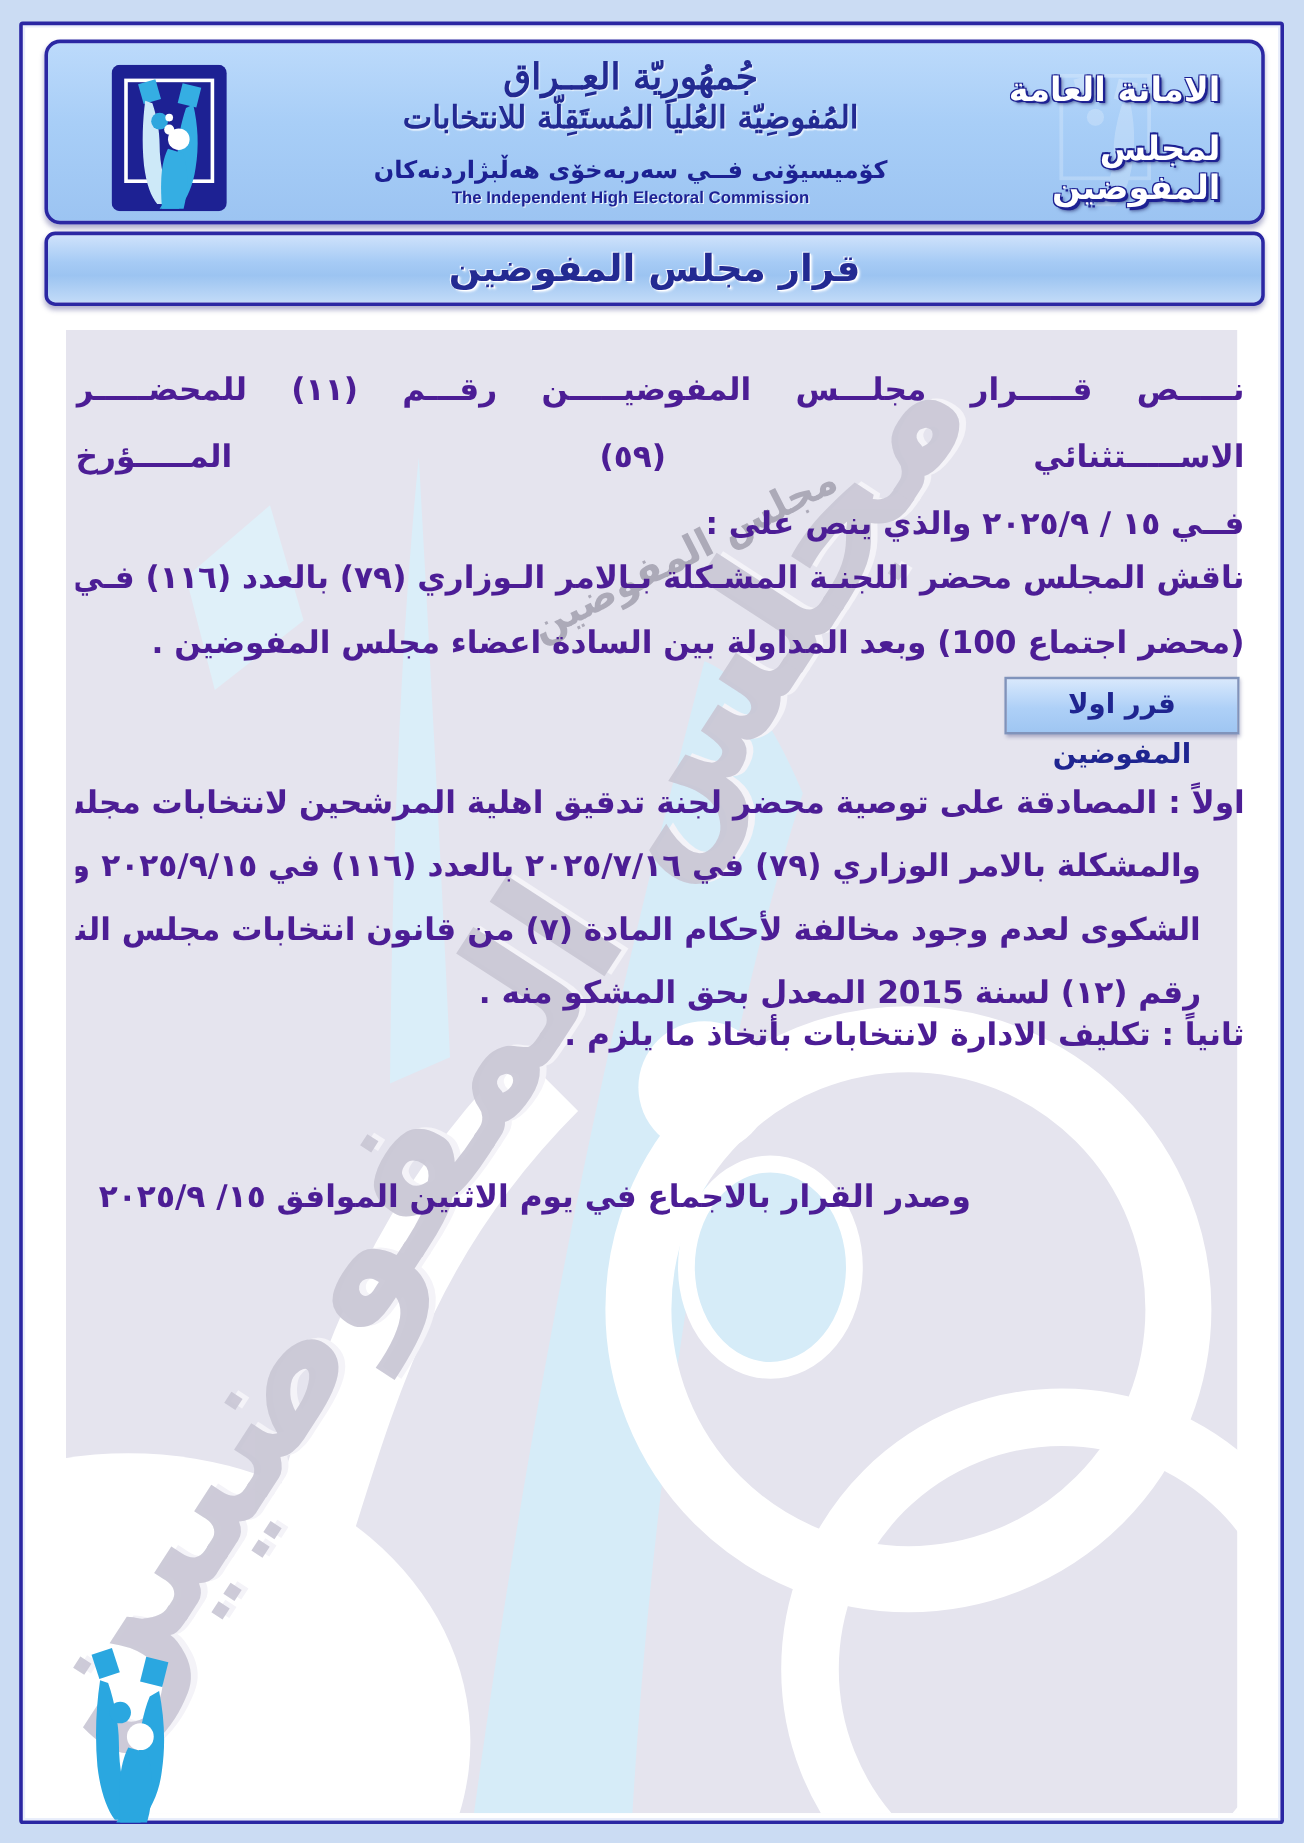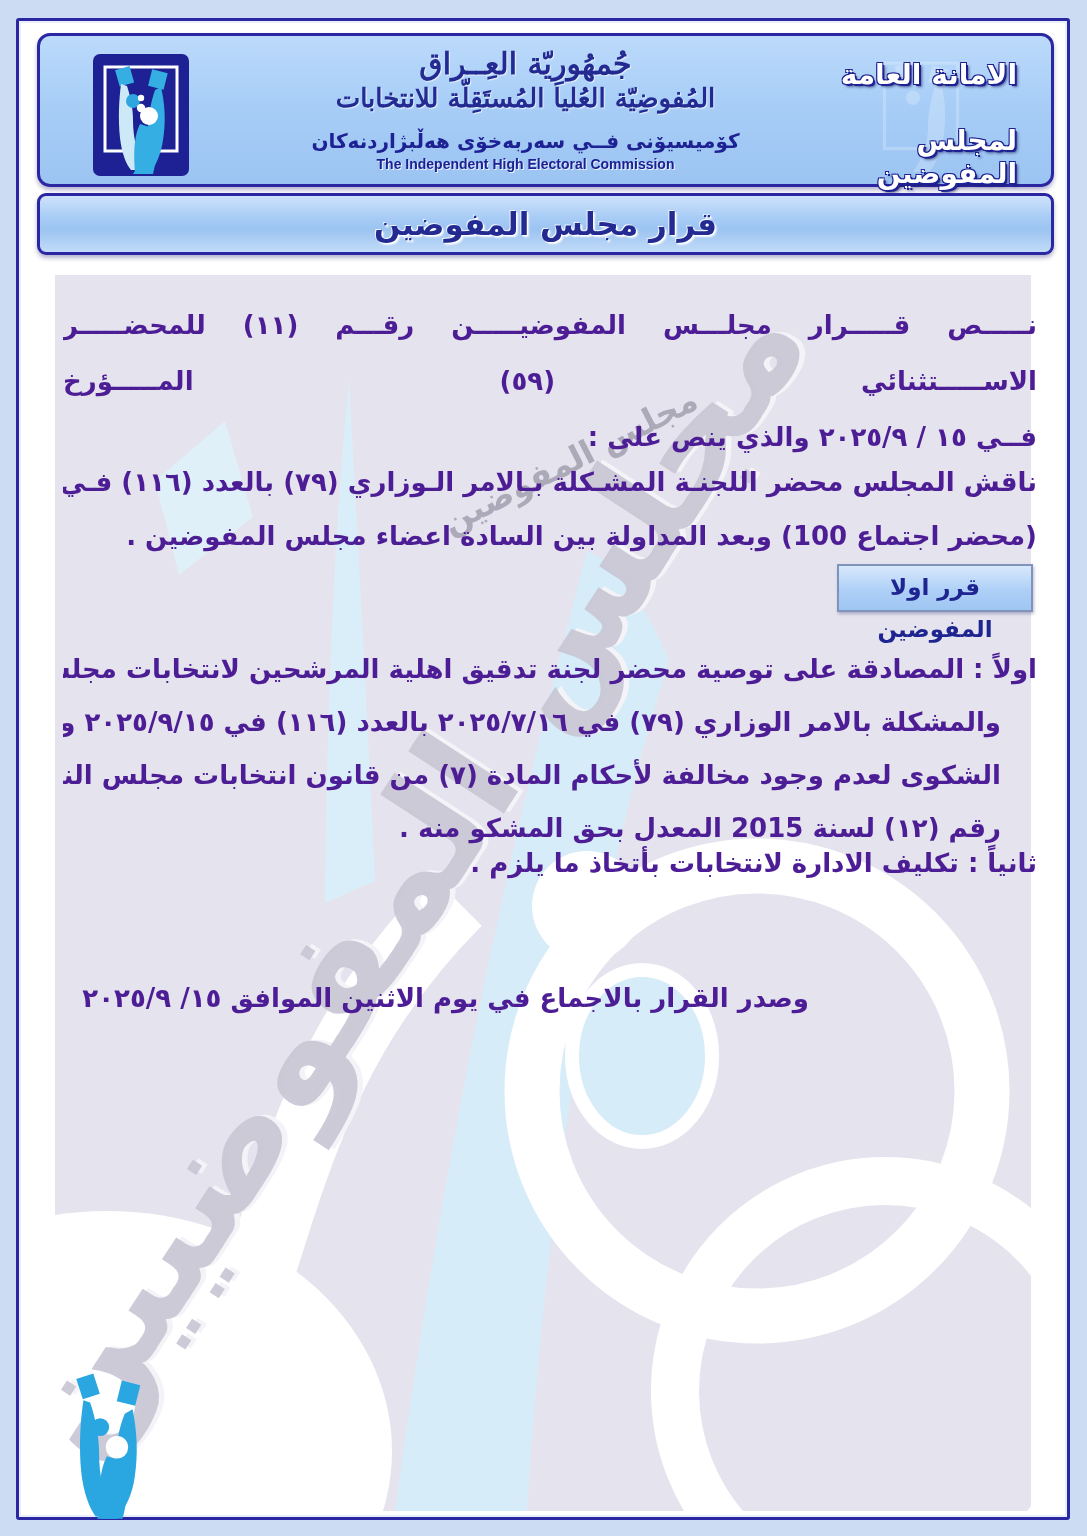--- a/index.html
+++ b/index.html
@@ -27,21 +27,21 @@
   .h-ar2{position:absolute;left:0;right:0;top:47px;font-size:26px;font-weight:bold;
          font-family:"DejaVu Serif",serif;color:#232a92;text-shadow:1px 1px 1px rgba(255,255,255,.7);}
   .h-ku{position:absolute;left:0;right:0;top:93px;font-size:20px;font-weight:bold;color:#1d2193;}
   .h-en{position:absolute;left:0;right:0;top:120px;font-size:14px;font-weight:bold;
         font-family:"Liberation Sans",sans-serif;color:#1d2193;text-shadow:1px 1px 0 rgba(255,255,255,.8);}
   .hdr-right{position:absolute;right:34px;top:22px;width:230px;text-align:right;direction:rtl;}
   .hdr-right .l1,.hdr-right .l2{
     font-size:28px;font-weight:bold;color:#ffffff;
     text-shadow:2px 2px 0 #1d2193,-1px -1px 0 #1d2193,1px -1px 0 #1d2193,-1px 1px 0 #1d2193,3px 3px 3px rgba(20,20,90,.6);
   }
-  .hdr-right .l2{margin-top:33px;}
+  .hdr-right .l2{margin-top:16px;}
   .hdr-right-wm{position:absolute;right:70px;top:14px;width:120px;height:124px;opacity:.22;}
   
   .title-bar{
     position:absolute;left:18px;top:172px;width:1011px;height:56px;
     border:3px solid #2b27a3;border-radius:9px;
     background:linear-gradient(180deg,#cfe2fb 0%,#a6cbf5 40%,#9cc4f1 60%,#c2dbf8 100%);
     box-shadow:0 3px 4px rgba(40,40,120,.35);
     text-align:center;line-height:56px;direction:rtl;
   }
   .title-bar .t{

